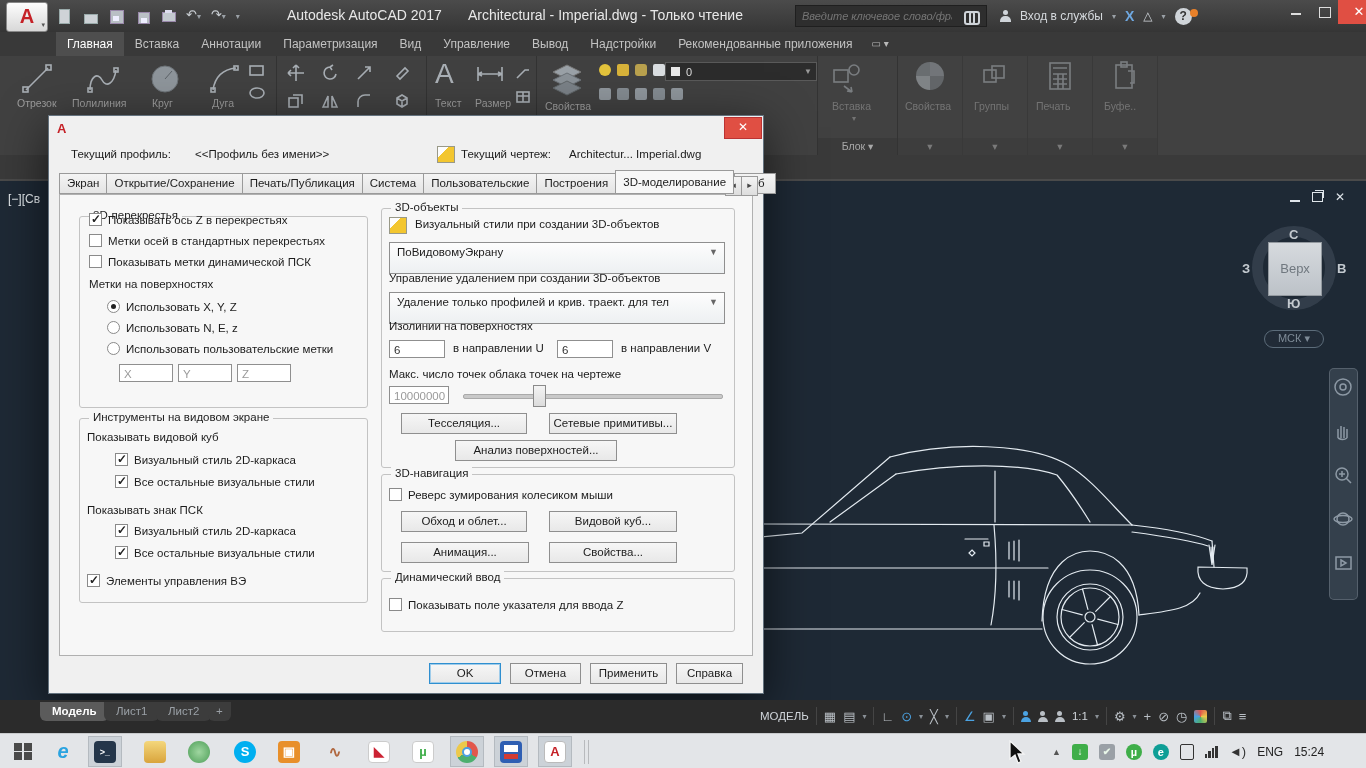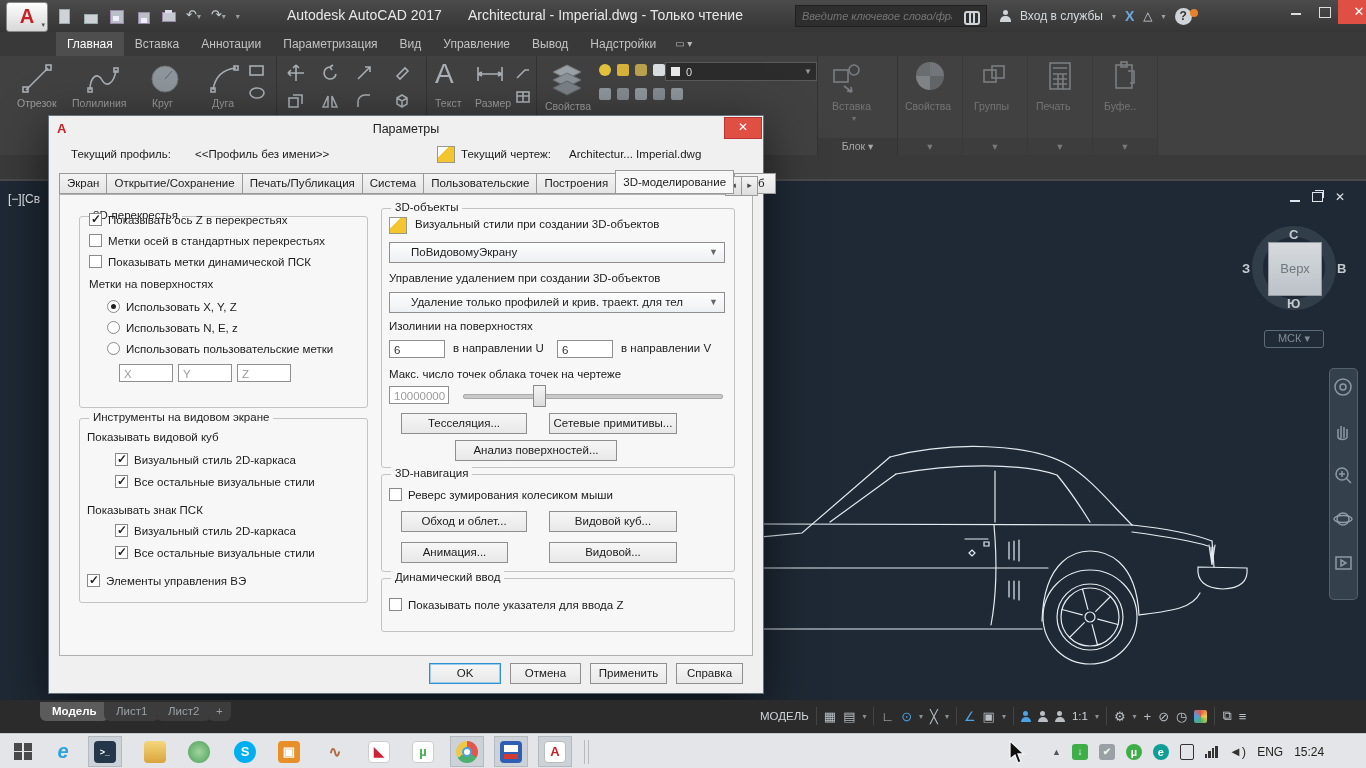--- a/index.html
+++ b/index.html
@@ -69,21 +69,21 @@
   .vpctrl{left:8px;top:192px;color:#e8eef2;font-size:12px;}
   .vpwin{left:1290px;top:190px;display:flex;gap:12px;color:#dfe5ea;align-items:center;}
   .vpwin .b1{width:10px;height:2px;background:#dfe5ea;margin-top:8px;}
   .vpwin .b2{width:9px;height:8px;border:1px solid #dfe5ea;position:relative;}
   .vpwin .b2::after{content:"";position:absolute;left:2px;top:-3px;width:8px;height:7px;border:1px solid #dfe5ea;border-left:0;border-bottom:0;}
   .vpwin .b3{font-size:12px;}
   .vcube-ring{left:1252px;top:226px;width:84px;height:84px;border-radius:50%;border:11px solid rgba(110,125,140,.25);box-sizing:border-box;}
   .vcube-face{left:1268px;top:242px;width:52px;height:52px;background:linear-gradient(#d6dade,#bcc2c8);
               border:1px solid #93999f;color:#70787f;font-size:13px;text-align:center;line-height:52px;}
   .vc-l{position:absolute;color:#c3c9cf;font-size:13px;font-weight:bold;}
-  .wcs{left:1264px;top:330px;width:58px;height:16px;border:1px solid #5c6c7a;border-radius:3px;
+  .wcs{left:1264px;top:330px;width:58px;height:16px;border:1px solid #5c6c7a;border-radius:9px;
        background:rgba(35,46,58,.5);color:#7e8b97;font-size:11px;text-align:center;line-height:15px;}
   .navbar{left:1329px;top:368px;width:27px;height:230px;background:rgba(130,145,158,.22);
           border:1px solid rgba(150,160,170,.35);border-radius:5px;}
   .navbar svg{position:absolute;left:3px;stroke:#8d99a5;fill:none;stroke-width:1.5;}
   
   .dialog{left:48px;top:115px;width:714px;height:577px;background:#f0f0f0;border:1px solid #64727e;
           box-shadow:0 12px 45px rgba(0,0,0,.6);font-size:11.5px;color:#1c1c1c;}
   .dlg-title{left:0;top:0;width:100%;height:26px;text-align:center;font-size:12.5px;line-height:26px;color:#222;}
   .dlg-a{left:8px;top:5px;color:#c52127;font-weight:bold;font-size:13px;}
   .dlg-close{left:675px;top:1px;width:36px;height:20px;background:#e04f43;border:1px solid #b33;
@@ -99,22 +99,22 @@
   .grp{position:absolute;border:1px solid #c3c3c3;border-radius:3px;}
   .gt{position:absolute;top:-8px;left:9px;background:#f7f7f7;padding:0 4px;white-space:nowrap;}
   .row{position:absolute;display:flex;align-items:center;gap:6px;white-space:nowrap;}
   .cb{width:13px;height:13px;background:#fff;border:1px solid #8a8a8a;box-sizing:border-box;flex:0 0 13px;}
   .cb.on::after{content:"✓";display:block;font-size:12px;font-weight:bold;line-height:10px;margin-left:1px;color:#222;}
   .rd{width:13px;height:13px;border-radius:50%;background:#fff;border:1px solid #8a8a8a;box-sizing:border-box;flex:0 0 13px;}
   .rd.on::after{content:"";display:block;width:5px;height:5px;margin:3px;border-radius:50%;background:#222;}
   .tin{position:absolute;background:#fff;border:1px solid #8f8f8f;height:18px;line-height:18px;
        padding:0 4px;box-sizing:border-box;color:#333;}
   .tin.ghost{color:#9a9a9a;}
-  .combo{position:absolute;height:21px;background:linear-gradient(#fdfdfd,#edf0f2);border:1px solid #8f8f8f;
-         line-height:19px;padding:0 20px 0 21px;box-sizing:border-box;}
+  .combo{position:absolute;height:32px;background:linear-gradient(#fdfdfd,#edf0f2);border:1px solid #8f8f8f;
+         line-height:19px;padding:0 20px 0 7px;box-sizing:border-box;}
   .combo .cv{position:absolute;right:6px;top:0;color:#666;font-size:9px;}
   .dbtn{position:absolute;background:linear-gradient(#f6f6f6,#e8e8e8);border:1px solid #8f8f8f;
         text-align:center;line-height:19px;height:21px;box-sizing:border-box;}
   .dbtn.okfocus{border:1px solid #2f8fd0;box-shadow:inset 0 0 0 1px #9fccea;}
   .slider-track{position:absolute;height:3px;background:#c9c9c9;border:1px solid #aaa;border-radius:2px;}
   .slider-thumb{position:absolute;width:11px;height:20px;background:linear-gradient(#f4f4f4,#dcdcdc);border:1px solid #8a8a8a;}
   .vs-icon{position:absolute;width:16px;height:15px;background:linear-gradient(135deg,#fdfdfd 35%,#f3c62f 35%);
            border:1px solid #998;}
   
   .statusband{left:0;top:700px;width:1366px;height:33px;background:#2b2b2b;}
@@ -203,20 +203,21 @@
 
   <div class="abs ribtabs">
     <div class="rtab active">Главная</div>
     <div class="rtab">Вставка</div>
     <div class="rtab">Аннотации</div>
     <div class="rtab">Параметризация</div>
     <div class="rtab">Вид</div>
     <div class="rtab">Управление</div>
     <div class="rtab">Вывод</div>
     <div class="rtab">Надстройки</div>
+    <div class="rtab">Рекомендованные приложения</div>
     <div class="ribmin">▭ ▾</div>
   </div>
 
   <div class="abs ribbon">
 
     <div class="rpanel" style="left:0;width:277px;">
       <svg class="icon-svg" style="position:absolute;left:20px;top:6px;" width="34" height="34">
         <path d="M6,28 L28,6"></path>
           <rect x="3" y="25" width="5" height="5"></rect>
           <rect x="26" y="3" width="5" height="5"></rect>
@@ -419,21 +420,20 @@
         <ellipse cx="10" cy="10" rx="9" ry="3.5"></ellipse>
       </svg>
     <svg style="top:184px;" width="21" height="21">
         <rect x="3" y="4" width="15" height="12"></rect>
         <path d="M8,7 L13,10 L8,13 Z"></path>
       </svg>
   </div>
 
   <div class="abs dialog">
     <div class="abs dlg-a">A</div>
-    <div class="abs dlg-title">Параметры</div>
     <div class="abs dlg-close">✕</div>
 
     <div class="row" style="left:22px;top:32px;">
       <span>Текущий профиль:</span>
       <span style="margin-left:18px;">&lt;&lt;Профиль без имени&gt;&gt;</span>
     </div>
     <div class="abs vs-icon" style="left:388px;top:30px;"></div>
     <div class="row" style="left:412px;top:32px;">
       <span>Текущий чертеж:</span>
       <span style="margin-left:12px;">Architectur... Imperial.dwg</span>
@@ -558,22 +558,22 @@
 
     <div class="grp" style="left:332px;top:358px;width:352px;height:96px;">
       <div class="gt">3D-навигация</div>
     </div>
     <div class="row" style="left:340px;top:372px;">
       <span class="cb"></span>
       <span>Реверс зумирования колесиком мыши</span>
     </div>
     <div class="dbtn" style="left:352px;top:395px;width:126px;">Обход и облет...</div>
     <div class="dbtn" style="left:500px;top:395px;width:128px;">Видовой куб...</div>
-    <div class="dbtn" style="left:352px;top:426px;width:107px;">Анимация...</div>
-    <div class="dbtn" style="left:500px;top:426px;width:128px;">Видовой...</div>
+    <div class="dbtn" style="left:352px;top:426px;width:128px;">Анимация...</div>
+    <div class="dbtn" style="left:500px;top:426px;width:128px;">Свойства...</div>
 
     <div class="grp" style="left:332px;top:462px;width:352px;height:52px;">
       <div class="gt">Динамический ввод</div>
     </div>
     <div class="row" style="left:340px;top:482px;">
       <span class="cb"></span>
       <span>Показывать поле указателя для ввода Z</span>
     </div>
 
     <div class="dbtn okfocus" style="left:380px;top:547px;width:72px;">OK</div>

